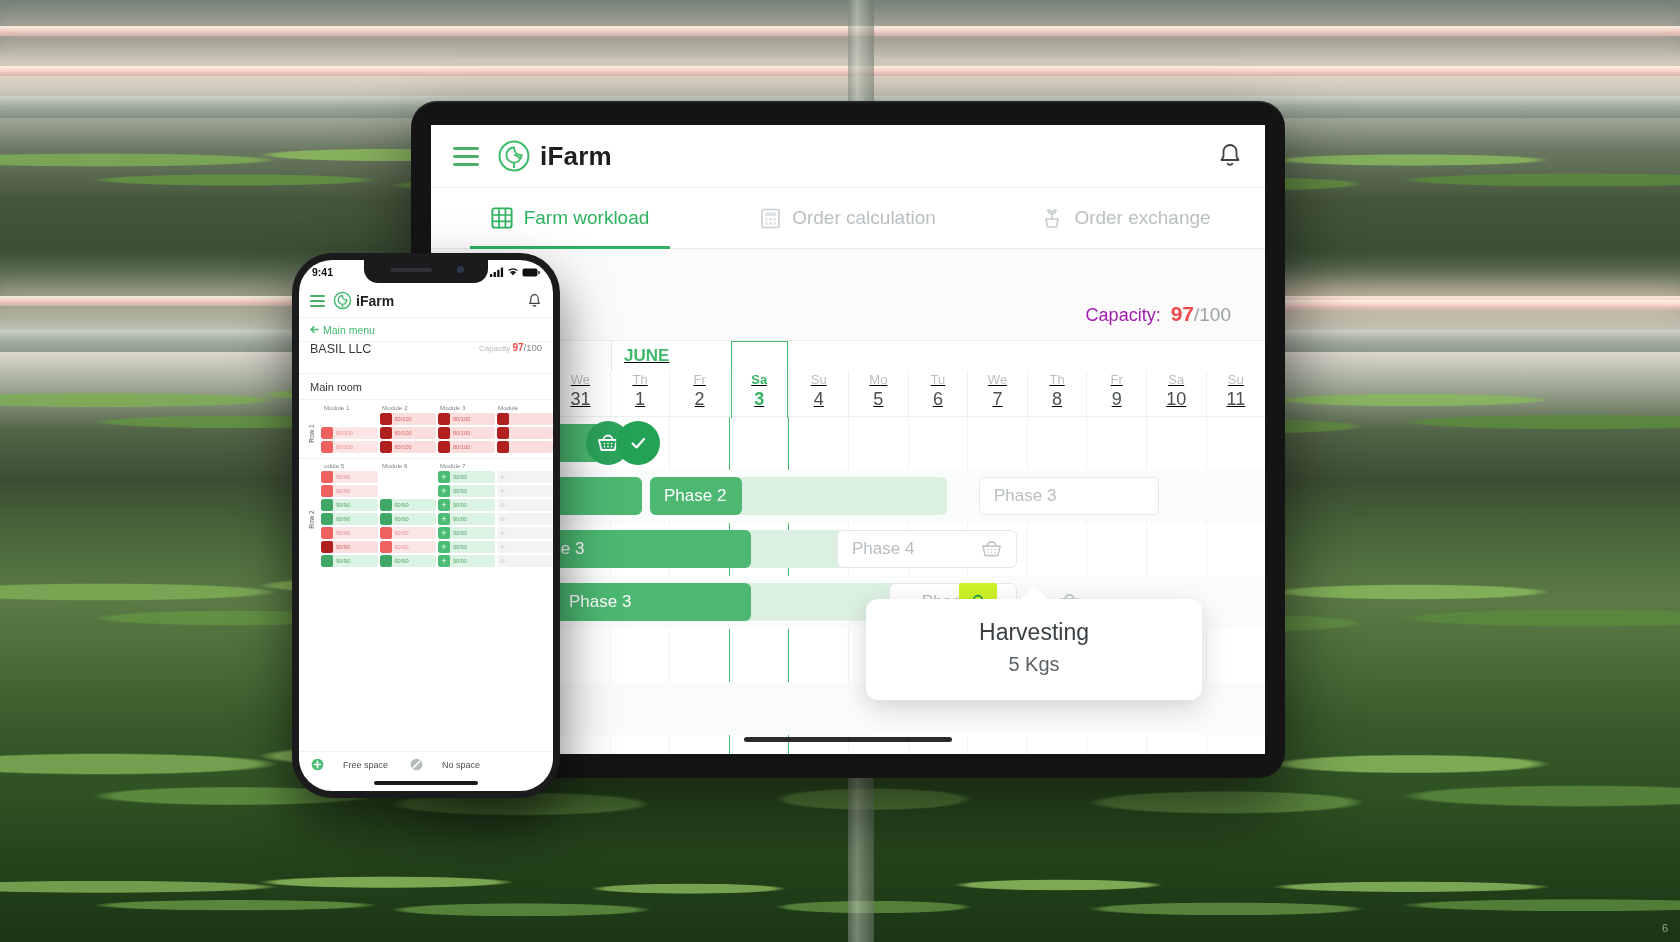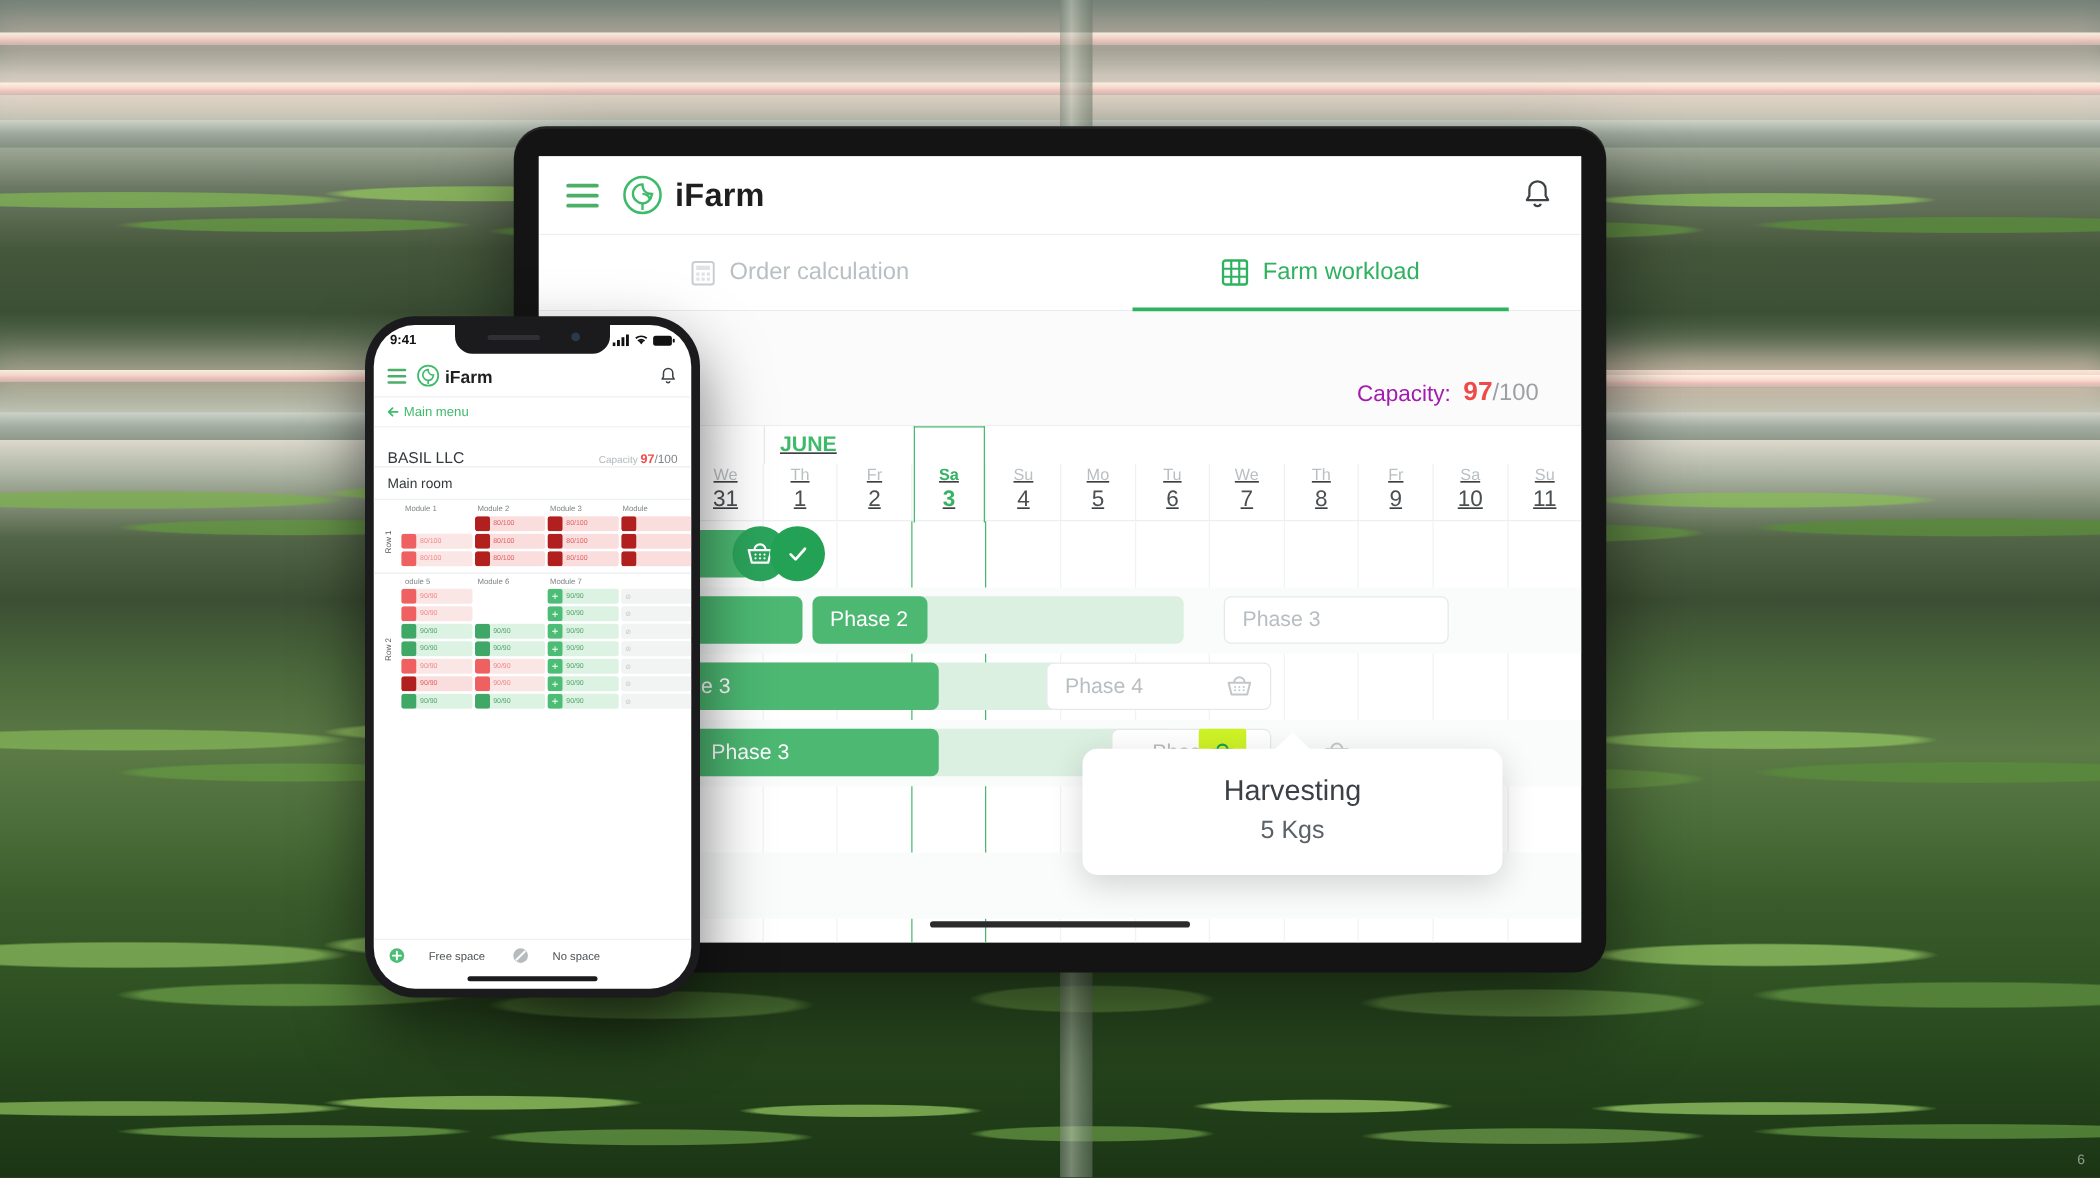--- a/index.html
+++ b/index.html
@@ -213,21 +213,21 @@
   .p-burger { width: 15px; display:flex; flex-direction:column; gap:3px; }
   .p-burger i { height:2px; background:#4caf68; border-radius:2px; }
   .p-brand { display:flex; align-items:center; gap:4px; }
   .p-brandname { font-size: 14px; font-weight: 700; color:#1f1f1f; }
   .p-bell { margin-left:auto; }
   .p-back {
     height: 24px; display: flex; align-items: center; gap: 4px; padding: 0 11px;
     font-size: 10.5px; color: #3fba6b; border-bottom: 1px solid #f0f2f3; cursor: pointer;
   }
   .p-farmrow {
-    height: 32px; display: flex; align-items: flex-end; padding: 0 11px;
+    height: 32px; display: flex; align-items: flex-start; padding: 0 11px;
     border-bottom: 1px solid #eceef0;
   }
   .p-farmname { font-size: 12.5px; color:#34383b; }
   .p-cap { margin-left: auto; font-size: 8px; color:#b2b8bb; }
   .p-cap b { font-size: 10px; color:#ef4a4a; }
   .p-cap s { text-decoration: none; font-size: 9.5px; color:#7e8487; }
   .p-roomrow {
     height: 26px; display:flex; align-items:center; padding: 0 11px;
     font-size: 11px; color:#34383b; border-bottom: 1px solid #eef1f2;
   }
@@ -311,41 +311,48 @@
         </svg>
         <div class="brand-name">iFarm</div>
       </div>
       <svg class="bell" width="26" height="28" viewBox="0 0 26 28">
         <path d="M13 3a6.5 6.5 0 0 1 6.5 6.5v5l2 3.5H4.5l2-3.5v-5A6.5 6.5 0 0 1 13 3z" fill="none" stroke="#3d4245" stroke-width="1.8" stroke-linejoin="round"></path>
         <path d="M10.4 21a2.7 2.7 0 0 0 5.2 0" fill="none" stroke="#3d4245" stroke-width="1.8"></path>
       </svg>
     </div>
 
     <div class="t-tabs">
+      <div class="t-tab active">
+        <svg width="22" height="22" viewBox="0 0 22 22">
+          <rect x="1.4" y="1.4" width="19.2" height="19.2" rx="2" fill="none" stroke="#2eb25f" stroke-width="1.9"></rect>
+          <path d="M1.4 8h19.2M1.4 14.4h19.2M8 1.4v19.2M14.4 1.4v19.2" stroke="#2eb25f" stroke-width="1.7"></path>
+        </svg>
+        <span>Farm workload</span>
+      </div>
       <div class="t-tab">
         <svg width="21" height="21" viewBox="0 0 21 21">
           <rect x="2" y="1.5" width="17" height="18" rx="2" fill="none" stroke="#c9ced1" stroke-width="1.6"></rect>
           <rect x="5" y="4.5" width="11" height="3.5" fill="#dfe3e5"></rect>
           <g fill="#dfe3e5">
               <rect x="5" y="10" width="2.6" height="2.6"></rect>
               <rect x="9.2" y="10" width="2.6" height="2.6"></rect>
               <rect x="13.4" y="10" width="2.6" height="2.6"></rect>
           <rect x="5" y="14" width="2.6" height="2.6"></rect>
               <rect x="9.2" y="14" width="2.6" height="2.6"></rect>
               <rect x="13.4" y="14" width="2.6" height="2.6"></rect>
             </g>
         </svg>
         <span>Order calculation</span>
       </div>
-      <div class="t-tab active">
-        <svg width="22" height="22" viewBox="0 0 22 22">
-          <rect x="1.4" y="1.4" width="19.2" height="19.2" rx="2" fill="none" stroke="#2eb25f" stroke-width="1.9"></rect>
-          <path d="M1.4 8h19.2M1.4 14.4h19.2M8 1.4v19.2M14.4 1.4v19.2" stroke="#2eb25f" stroke-width="1.7"></path>
-        </svg>
-        <span>Farm workload</span>
+      <div class="t-tab">
+        <svg width="22" height="21" viewBox="0 0 22 21">
+          <path d="M5 11h12l-1.6 8H6.6L5 11z" fill="none" stroke="#c9ced1" stroke-width="1.7"></path>
+          <path d="M11 11V6m0 0c0-2.4-2-4-4-4 0 2.4 1.8 4 4 4zm0 0c0-2.4 2-4 4-4 0 2.4-1.8 4-4 4z" fill="none" stroke="#c9ced1" stroke-width="1.7"></path>
+        </svg>
+        <span>Order exchange</span>
       </div>
     </div>
 
     <div class="t-capstrip">
       <span class="cap-label">Capacity:</span>
       <span class="cap-num">97</span>
       <span class="cap-den">/100</span>
     </div>
 
     <div class="t-cal">

